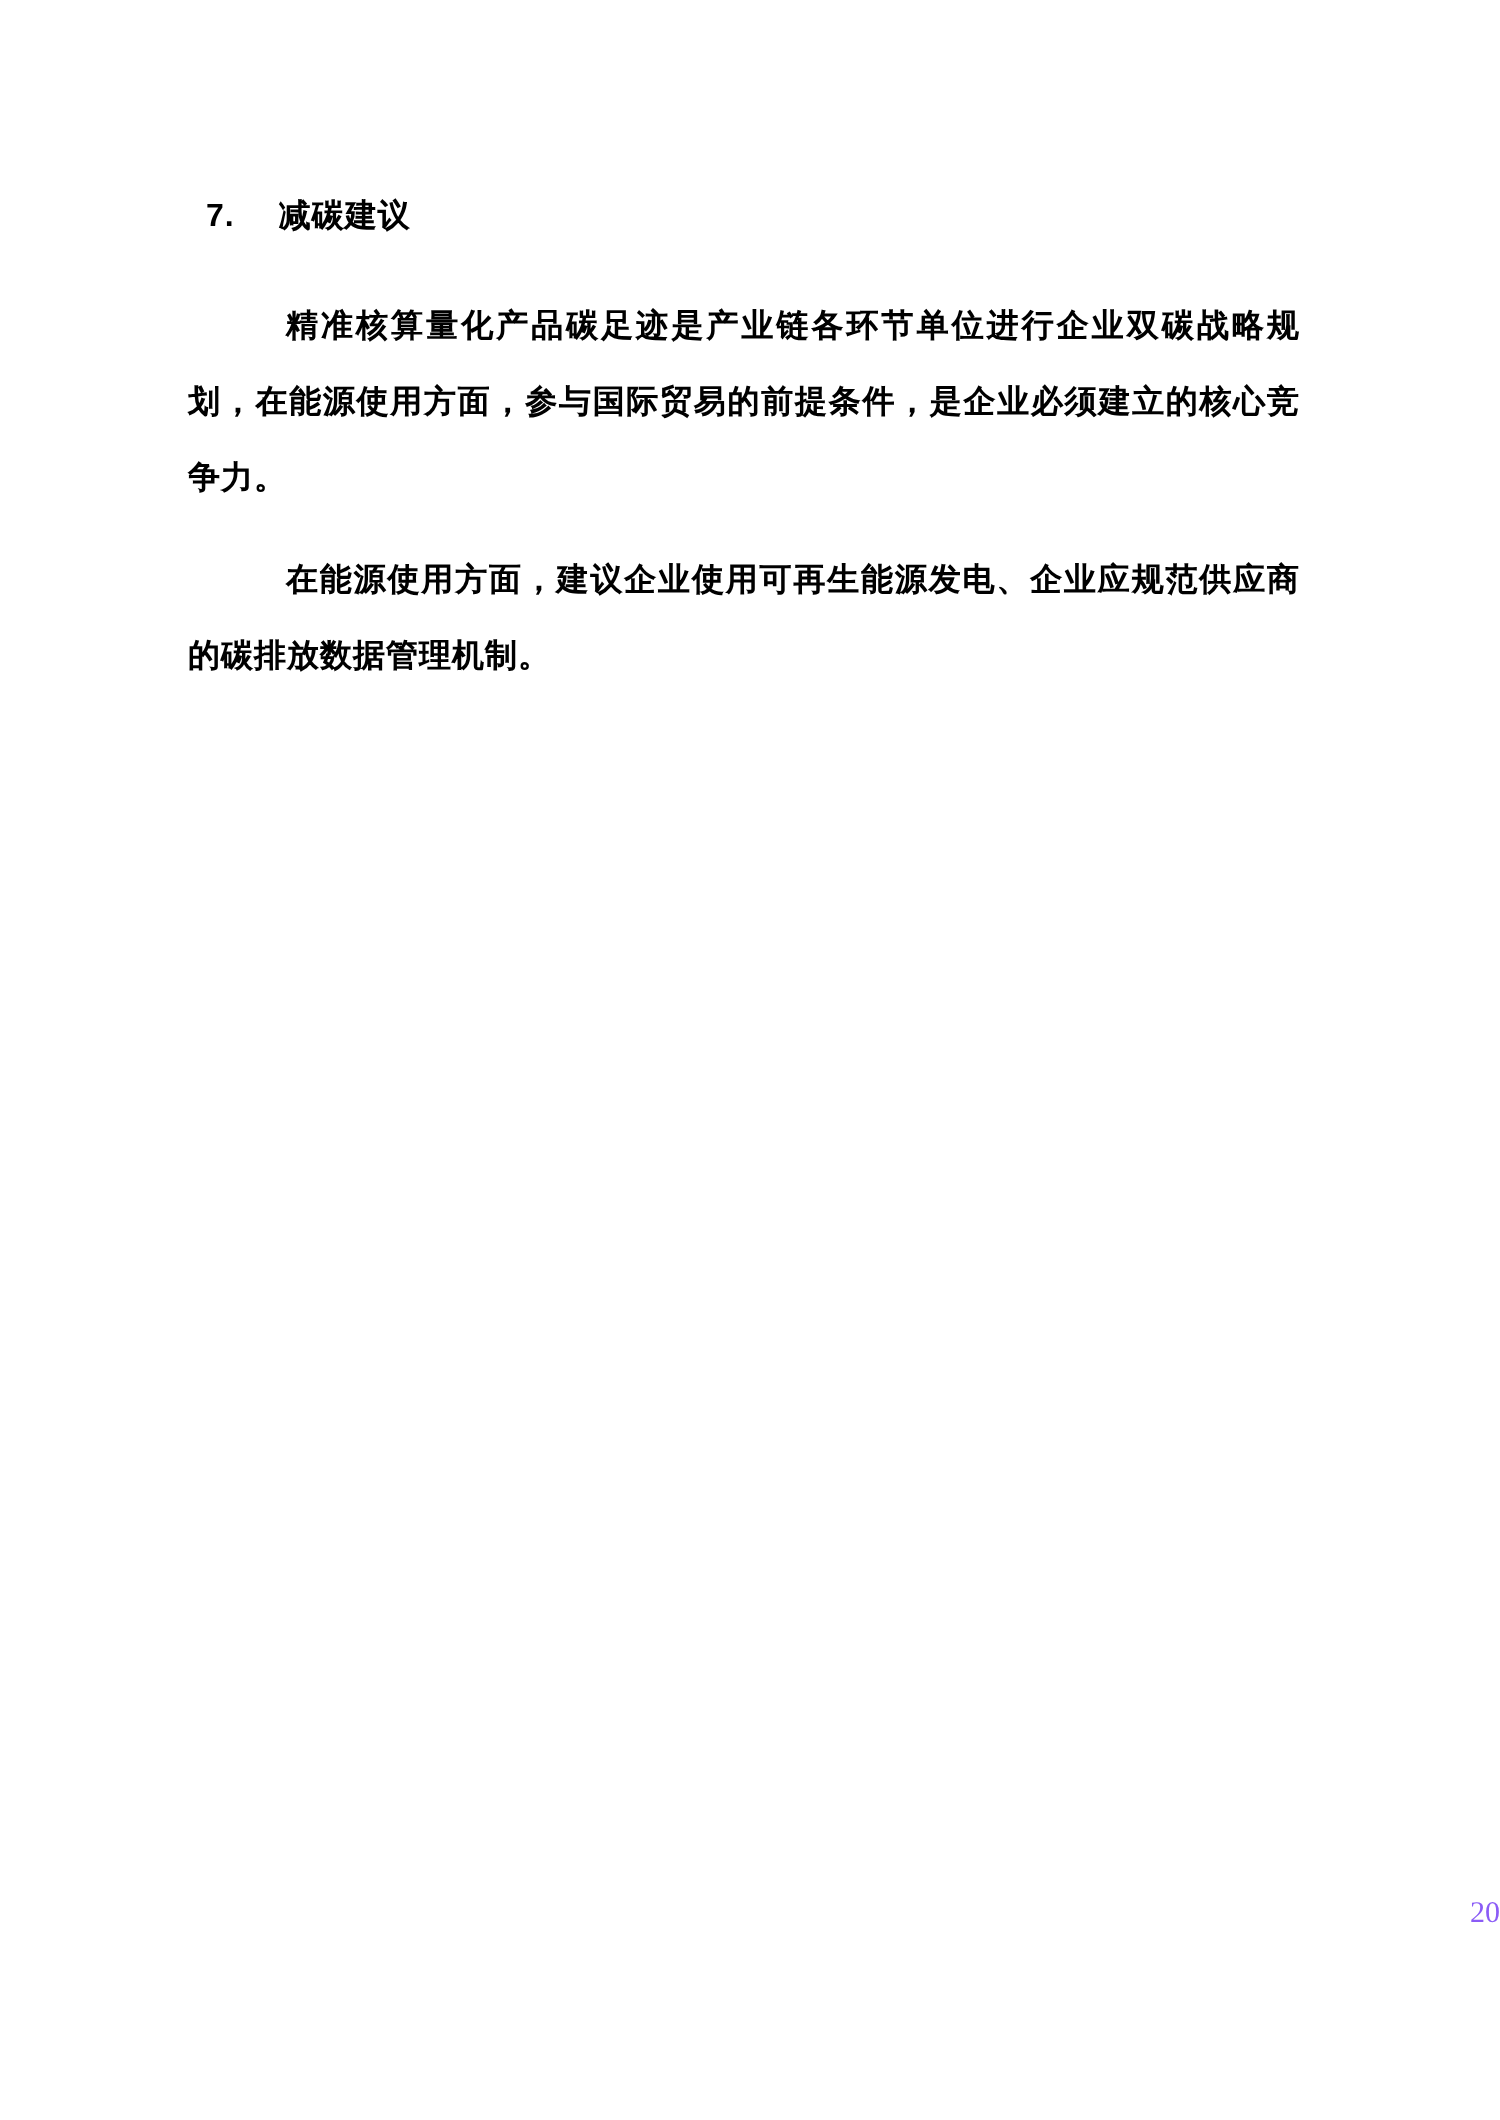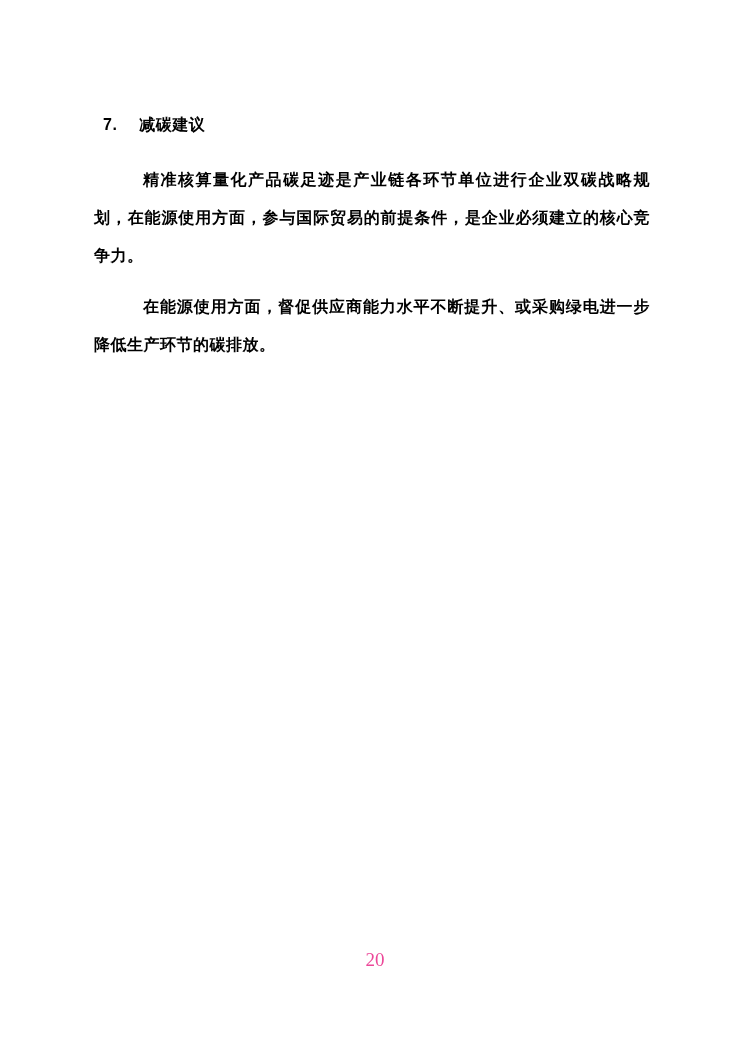--- a/index.html
+++ b/index.html
@@ -19,58 +19,58 @@
     position: absolute;
     inset: 0;
     background: #ffffff;
     padding: 96px 100px 0 94px;
     box-sizing: border-box;
   }
   .section-heading {
     font-size: 16px;
     font-weight: 700;
     line-height: 26px;
-    margin: 16px 0 23px 9px;
+    margin: 0 0 23px 9px;
     letter-spacing: 0.5px;
   }
   .section-heading .h-num {
     display: inline-block;
     margin-right: 22px;
   }
   .body-para {
     font-size: 16px;
     font-weight: 700;
     line-height: 38px;
     text-align: justify;
     text-indent: 49px;
     margin: 0 0 13px 0;
     letter-spacing: 0.5px;
   }
   .page-number {
     position: absolute;
     top: 949px;
     left: 0;
     right: 0;
-    text-align: center;
+    text-align: right;
     font-family: "Liberation Serif", serif;
-    font-size: 19px;
+    font-size: 15px;
     font-weight: 400;
-    color: #ec4899;
+    color: #8b5cf6;
   }
 </style>
 </head>
 <body>
 
 <div class="page">
 
   <h2 class="section-heading">
     <span class="h-num">7.</span><span class="h-title">减碳建议</span>
   </h2>
 
   <p class="body-para">精准核算量化产品碳足迹是产业链各环节单位进行企业双碳战略规划，在能源使用方面，参与国际贸易的前提条件，是企业必须建立的核心竞争力。</p>
 
 
-  <p class="body-para">在能源使用方面，督促供应商能力水平不断提升、或采购绿电进一步降低生产环节的碳排放。</p>
+  <p class="body-para">在能源使用方面，建议企业使用可再生能源发电、企业应规范供应商的碳排放数据管理机制。</p>
 
 
   <div class="page-number">20</div>
 
 </div>
 
 </body></html>

